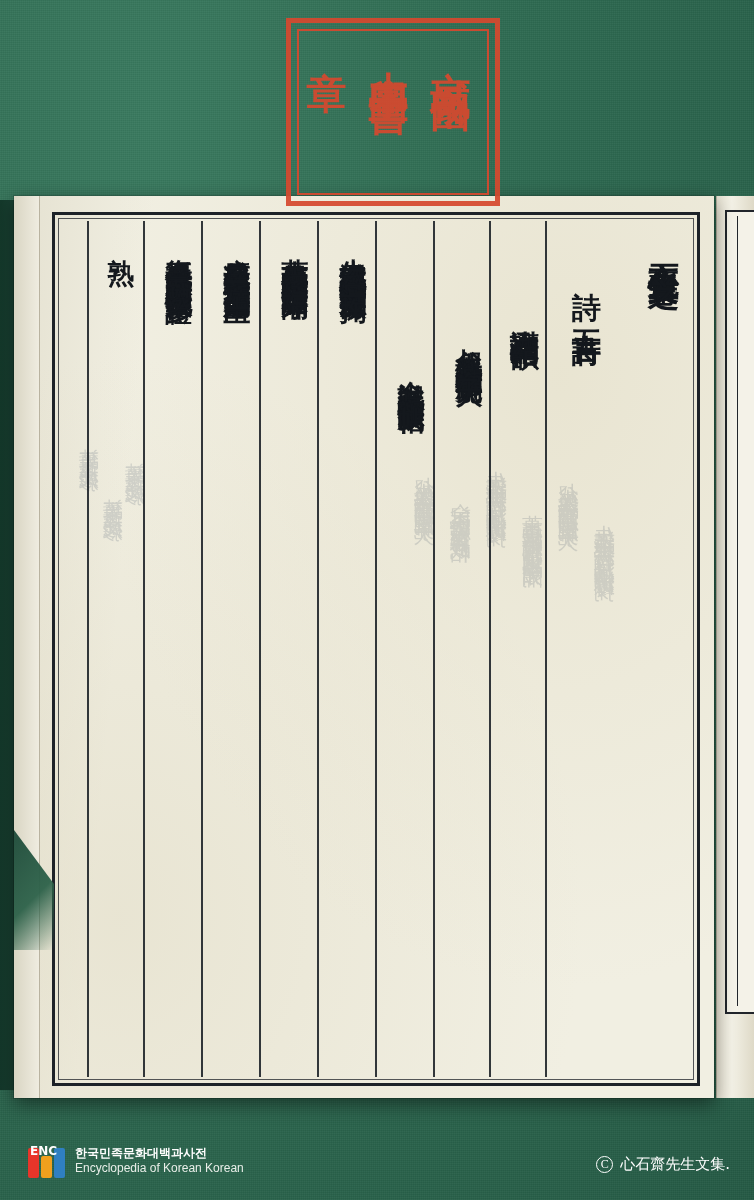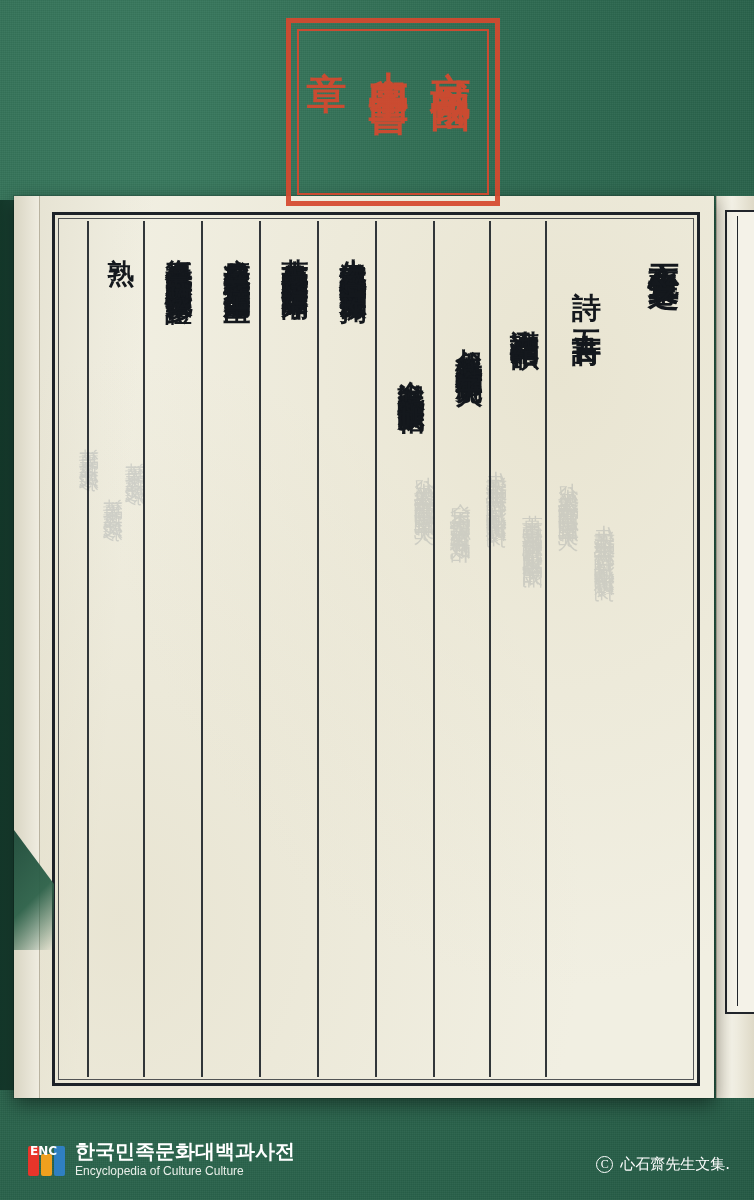--- a/index.html
+++ b/index.html
@@ -210,22 +210,22 @@
   #logo-box .b3 { height: 30px; background: #2f7fc1; }
   #logo-letters {
     position: absolute; left: 30px; bottom: 22px;
     width: 38px; height: 34px;
     font-family: "DejaVu Sans", sans-serif;
     font-size: 12px; color: #fff; font-weight: 700;
     letter-spacing: 0px;
     pointer-events: none;
   }
   .wm-text-kr {
-    font-family: Liberation Mono, monospace;
-    font-size: 20px; color: #ffffff; font-weight: 700;
+    font-family: Liberation Sans, sans-serif;
+    font-size: 12px; color: #ffffff; font-weight: 700;
     line-height: 1.15;
   }
   .wm-text-en {
     font-family: "Liberation Sans", sans-serif;
     font-size: 12px; color: #e9efe9; line-height: 1.2;
   }
   #watermark-right {
     position: absolute; right: 24px; bottom: 26px;
     display: flex; align-items: center; gap: 7px;
   }
@@ -311,21 +311,21 @@
 </div>
 
 <div id="watermark-left">
   <div id="logo-box">
     <div class="bar b1"></div>
     <div class="bar b2"></div>
     <div class="bar b3"></div>
   </div>
   <div>
     <div class="wm-text-kr">한국민족문화대백과사전</div>
-    <div class="wm-text-en">Encyclopedia of Culture Culture</div>
+    <div class="wm-text-en">Encyclopedia of Korean Korean</div>
   </div>
 </div>
 <div id="logo-letters">ENC</div>
 
 <div id="watermark-right">
   <div id="copyright-mark">C</div>
   <div class="owner">心石齋先生文集.</div>
 </div>
 
 </body></html>

